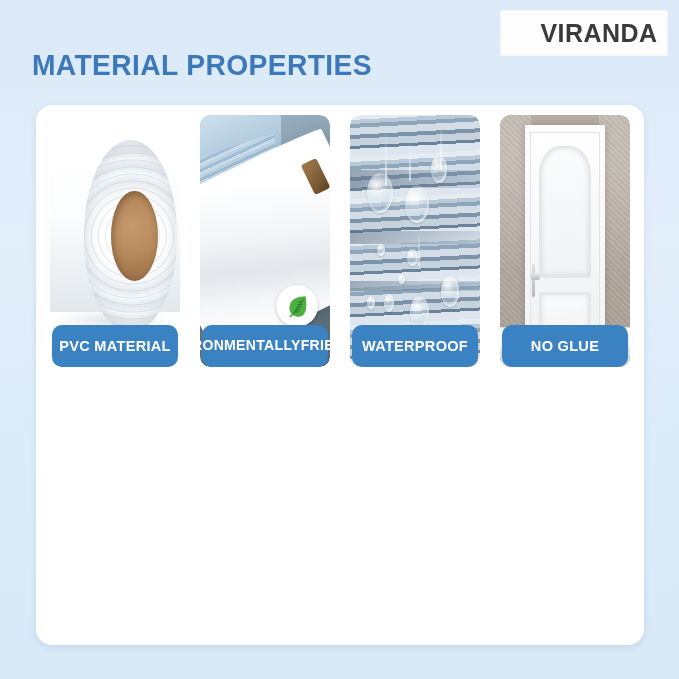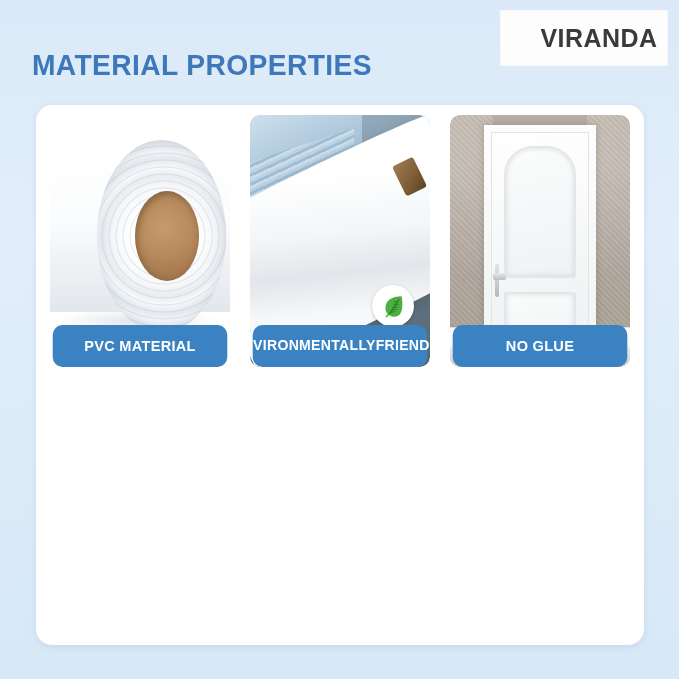--- a/index.html
+++ b/index.html
@@ -10,21 +10,21 @@
   }
   body {
     background: linear-gradient(180deg, #dbe9f8 0%, #e2eefa 35%, #dbebf8 70%, #d7e8f7 100%);
     position: relative;
   }
 
   
   .logo-box {
     position: absolute;
     left: 501px; top: 11px;
-    width: 166px; height: 54px;
+    width: 166px; height: 44px;
     background: #fdfdfd;
     display: flex; align-items: center; justify-content: center;
     box-shadow: 0 0 0 1px rgba(255,255,255,0.7);
     padding-left: 30px;
   }
   .logo-text {
     font-size: 26px;
     font-weight: bold;
     letter-spacing: 0.5px;
     color: #3a3a3a;
@@ -51,21 +51,21 @@
     left: 36px; top: 105px;
     width: 608px; height: 540px;
     background: #ffffff;
     border-radius: 16px;
     box-shadow: 0 2px 6px rgba(120,150,180,0.18);
     padding: 10px 14px;
   }
   .grid {
     width: 100%; height: 100%;
     display: grid;
-    grid-template-columns: repeat(3, 1fr);
+    grid-template-columns: repeat(4, 1fr);
     grid-template-rows: repeat(2, 1fr);
     column-gap: 20px;
     row-gap: 16px;
   }
 
   
   .card {
     position: relative;
     border-radius: 10px;
     overflow: hidden;
@@ -478,20 +478,42 @@
         </div>
       </div>
       <div class="card-label two-line">
         <span>ENVIRONMENTALLY</span>
           <br>
         <span>FRIENDLY</span>
       </div>
     </div>
 
 
+    <div class="card">
+      <div class="card-media wtr">
+        <div class="band" style="top:22%;height:7%"></div>
+        <div class="band" style="top:46%;height:5%"></div>
+        <div class="band" style="top:66%;height:4%"></div>
+        <div class="streak" style="left:27%;top:6%;height:22%"></div>
+        <div class="streak" style="left:45%;top:10%;height:16%"></div>
+        <div class="streak" style="left:69%;top:4%;height:18%"></div>
+        <div class="streak" style="left:52%;top:46%;height:14%"></div>
+        <div class="drop" style="left:13%;top:23%;width:20%;height:16%"></div>
+        <div class="drop" style="left:42%;top:28%;width:19%;height:15%"></div>
+        <div class="drop" style="left:62%;top:16%;width:13%;height:11%"></div>
+        <div class="drop" style="left:44%;top:53%;width:8%;height:7%"></div>
+        <div class="drop" style="left:21%;top:51%;width:6%;height:5%"></div>
+        <div class="drop" style="left:46%;top:72%;width:15%;height:13%"></div>
+        <div class="drop" style="left:70%;top:64%;width:14%;height:12%"></div>
+        <div class="drop" style="left:13%;top:72%;width:6%;height:5%"></div>
+        <div class="drop" style="left:26%;top:71%;width:8%;height:7%"></div>
+        <div class="drop" style="left:37%;top:63%;width:5%;height:4%"></div>
+      </div>
+      <div class="card-label">WATERPROOF</div>
+    </div>
 
 
     <div class="card">
       <div class="card-media glue">
         <div class="wall-l"></div>
         <div class="wall-r"></div>
         <div class="frame">
           <div class="door">
             <div class="panel-top"></div>
             <div class="panel-bot"></div>

